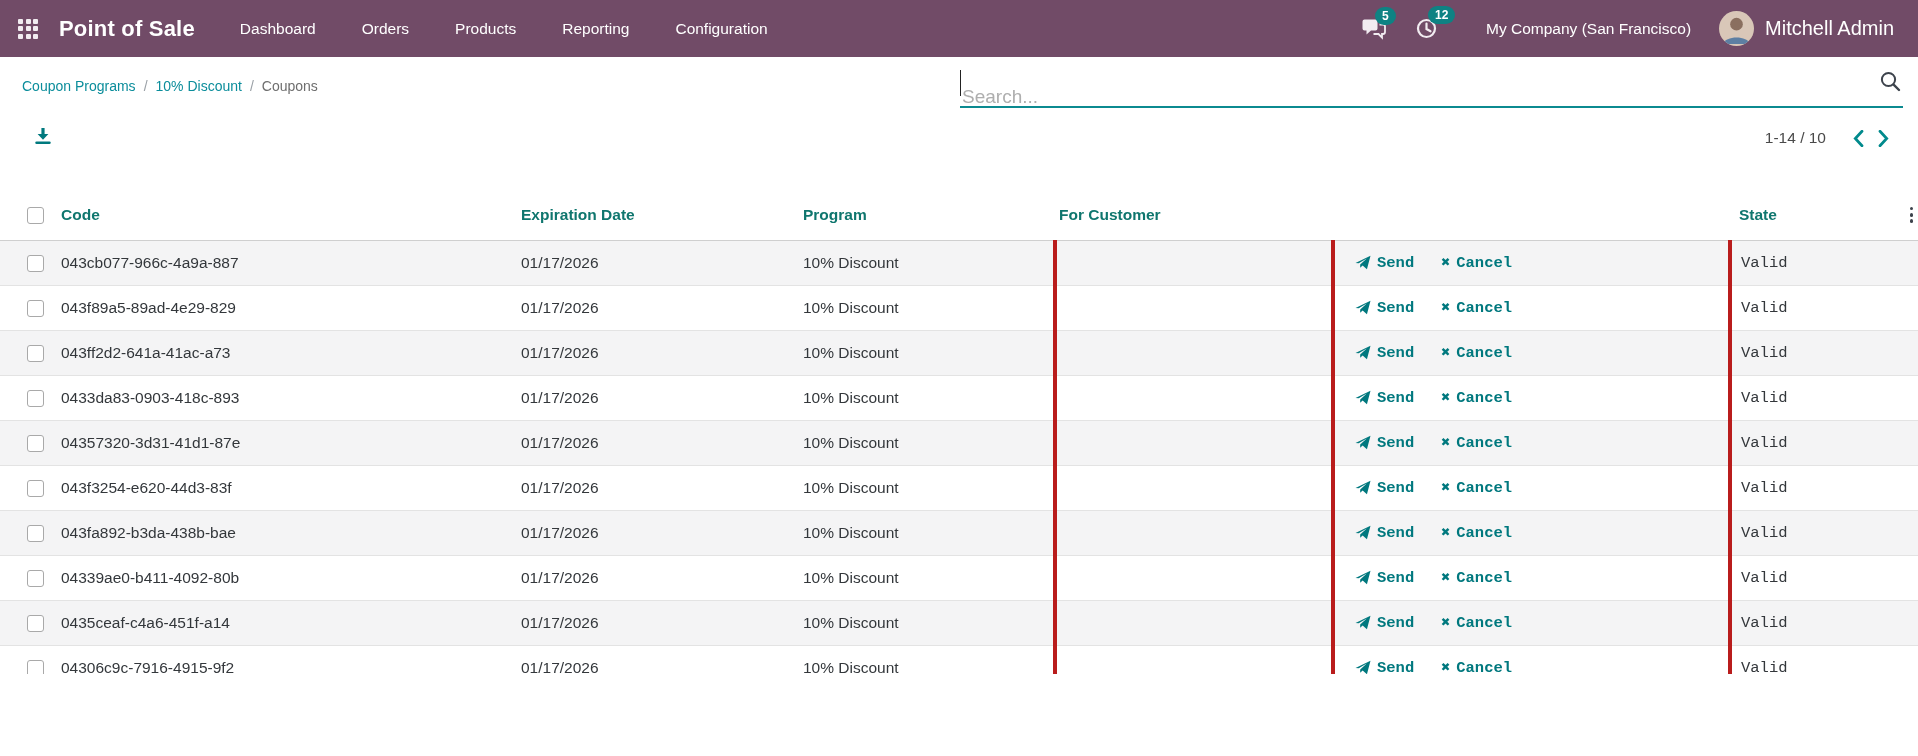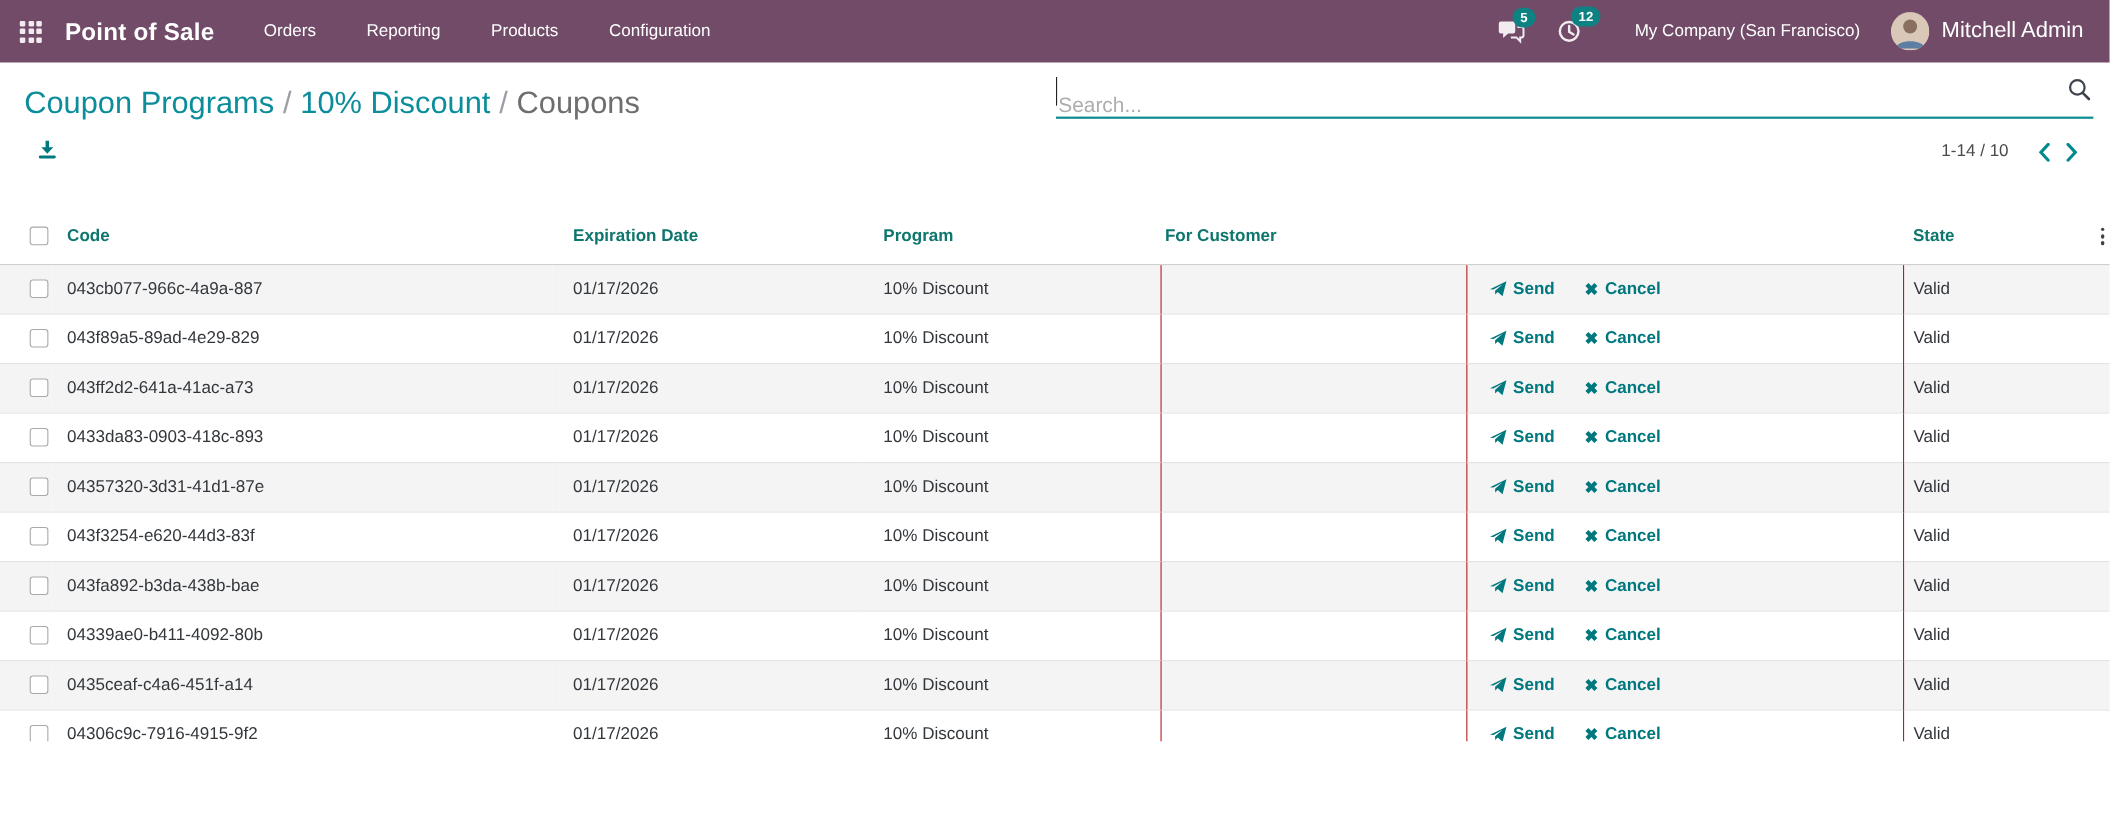--- a/index.html
+++ b/index.html
@@ -24,21 +24,21 @@
   .badge {
     position:absolute; top:-11px; left:13px; background:#0e8283; color:#fff;
     font-size:12px; font-weight:bold; padding:2px 7px; border-radius:10px; line-height:14px;
   }
   .company { font-size:15.5px; margin:0 28px 0 34px; cursor:pointer; }
   .userbox { display:flex; align-items:center; cursor:pointer; }
   .avatar { width:35px; height:35px; border-radius:50%; overflow:hidden; flex:0 0 auto; }
   .username { font-size:20px; margin-left:11px; }
   
   .control-panel { position:absolute; top:57px; left:0; right:0; height:133px; background:#fff; }
-  .breadcrumb { position:absolute; left:22px; top:21px; font-size:28px; white-space:nowrap; }
+  .breadcrumb { position:absolute; left:22px; top:21px; font-size:14px; white-space:nowrap; }
   .breadcrumb .bc-link { color:#0b8d9b; cursor:pointer; }
   .breadcrumb .bc-sep { color:#9aa0a6; padding:0 8px; }
   .breadcrumb .bc-current { color:#6e6e6e; }
   .search-box {
     position:absolute; left:960px; top:3px; width:943px; height:48px;
     border-bottom:2px solid #0b8a90; display:flex; align-items:center;
   }
   .caret { width:1px; height:26px; background:#222; margin-right:1px; }
   .search-placeholder { color:#aeaeae; font-size:19px; flex:1;margin-top:28px; }
   .mag { margin-right:2px; cursor:pointer; }
@@ -57,21 +57,21 @@
   .list-table tbody tr:first-child td { border-top:none; }
   .list-table tbody tr:last-child td { border-bottom:1px solid #e3e3e3; }
   .list-table tbody tr:nth-child(odd) { background:#f4f4f5; }
   .col-check { padding-left:27px; }
   .col-code { padding-left:14px; }
   .col-date { padding-left:19px; }
   .col-prog { padding-left:20px; }
   .col-cust { padding-left:4px; }
   .col-btns { padding-left:19px; }
   .col-state { padding-left:9px; }
-  tbody .col-cust, tbody .col-btns, tbody .col-state { border-left:1px solid #b91c1c; }
+  tbody .col-cust, tbody .col-btns, tbody .col-state { border-left:4px solid #b91c1c;font-family:Liberation Mono, monospace; }
   .checkbox { display:inline-block; width:17px; height:17px; border:1px solid #a9a9a9; border-radius:3px; background:#fff; vertical-align:middle; cursor:pointer; }
   .row-actions { display:flex; align-items:center; }
   .act { display:flex; align-items:center; color:#00787e; font-weight:bold; font-size:15.5px; cursor:pointer; }
   .act svg { margin-right:5px; }
   .act .x-glyph { font-size:15px; margin-right:6px; font-weight:bold; }
   .act + .act { margin-left:27px; }
   .th-state-inner { display:flex; align-items:center; justify-content:space-between; padding-right:1px; }
   .vdots { display:flex; flex-direction:column; cursor:pointer; padding:2px 4px; }
   .vdots span { width:3.5px; height:3.5px; border-radius:50%; background:#3d434c; margin:1.4px 0; }
   
@@ -89,23 +89,24 @@
         <span></span>
         <span></span>
         <span></span>
         <span></span>
         <span></span>
         <span></span>
         <span></span>
     </div>
     <div class="brand">Point of Sale</div>
     <nav class="topnav">
+      <div class="nav-item">Dashboard</div>
       <div class="nav-item">Orders</div>
+      <div class="nav-item">Products</div>
       <div class="nav-item">Reporting</div>
-      <div class="nav-item">Products</div>
       <div class="nav-item">Configuration</div>
     </nav>
     <div class="top-spacer"></div>
     <div class="icon-wrap">
       <svg width="25" height="22" viewBox="0 0 25 22">
         <path d="M2.5 1.5h11a2 2 0 0 1 2 2v7a2 2 0 0 1-2 2H9l-4.5 4v-4h-2a2 2 0 0 1-2-2v-7a2 2 0 0 1 2-2z" fill="#f2ecf1"></path>
         <path d="M17.5 6.5h3.5a2 2 0 0 1 2 2v5.5a2 2 0 0 1-2 2h-1v3.5l-3.5-3.5h-5" fill="none" stroke="#f2ecf1" stroke-width="1.8"></path>
       </svg>
       <span class="badge">5</span>
     </div>

